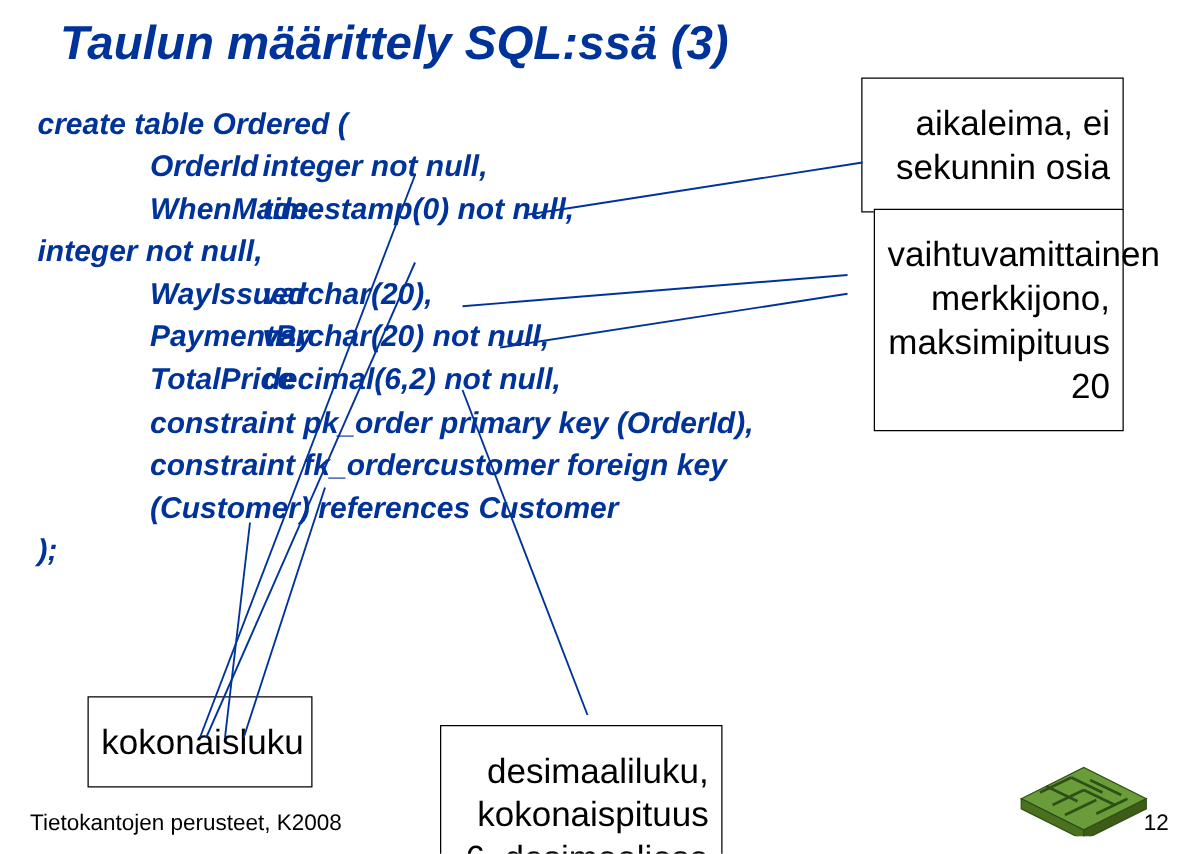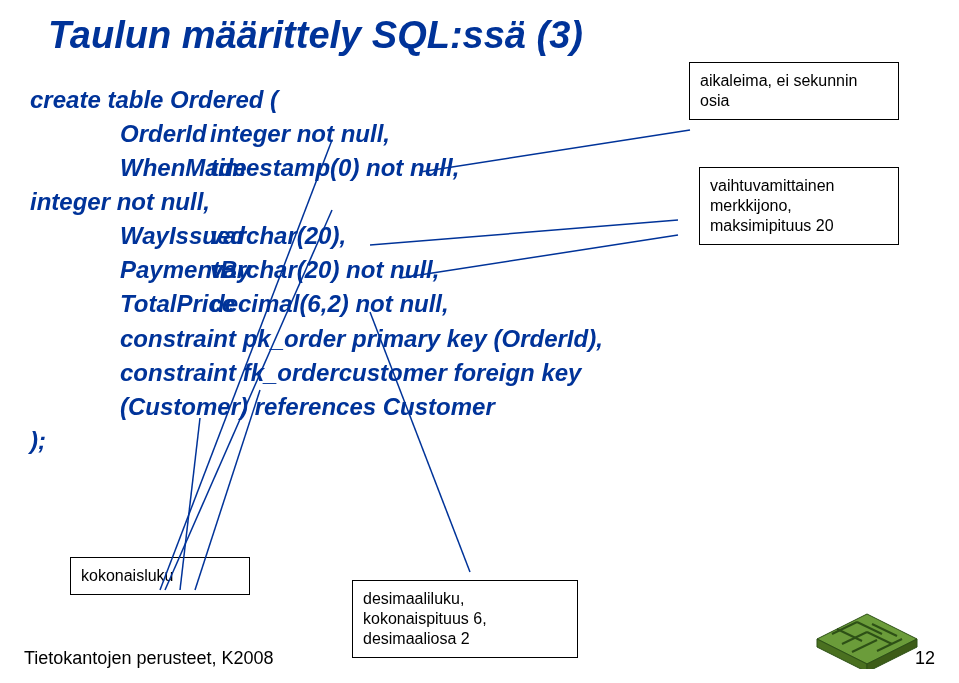--- a/index.html
+++ b/index.html
@@ -34,24 +34,24 @@
     .col-type { display: inline-block; }
     .indent-constraint { padding-left: 90px; }
     .indent-ref { padding-left: 90px; }
     .box {
       position: absolute;
       border: 1.5px solid #000;
       background: #fff;
       font-style: normal;
       font-weight: normal;
       color: #000;
-      text-align: left;
-      font-size: 16px;
+      text-align: right;
+      font-size: 28px;
       line-height: 1.25;
-      padding: 8px 10px;
+      padding: 18px 10px;
     }
     .box-aikaleima { right: 60px; top: 5px; width: 210px; }
     .box-vaihtuva { right: 60px; top: 110px; width: 200px; }
     .box-kokonaisluku { left: 70px; top: 500px; width: 180px; }
     .box-desimaali { left: 352px; top: 483px; width: 226px; margin-top: 40px; }
     .footer {
       position: absolute;
       bottom: 14px;
       left: 24px;
       right: 24px;

